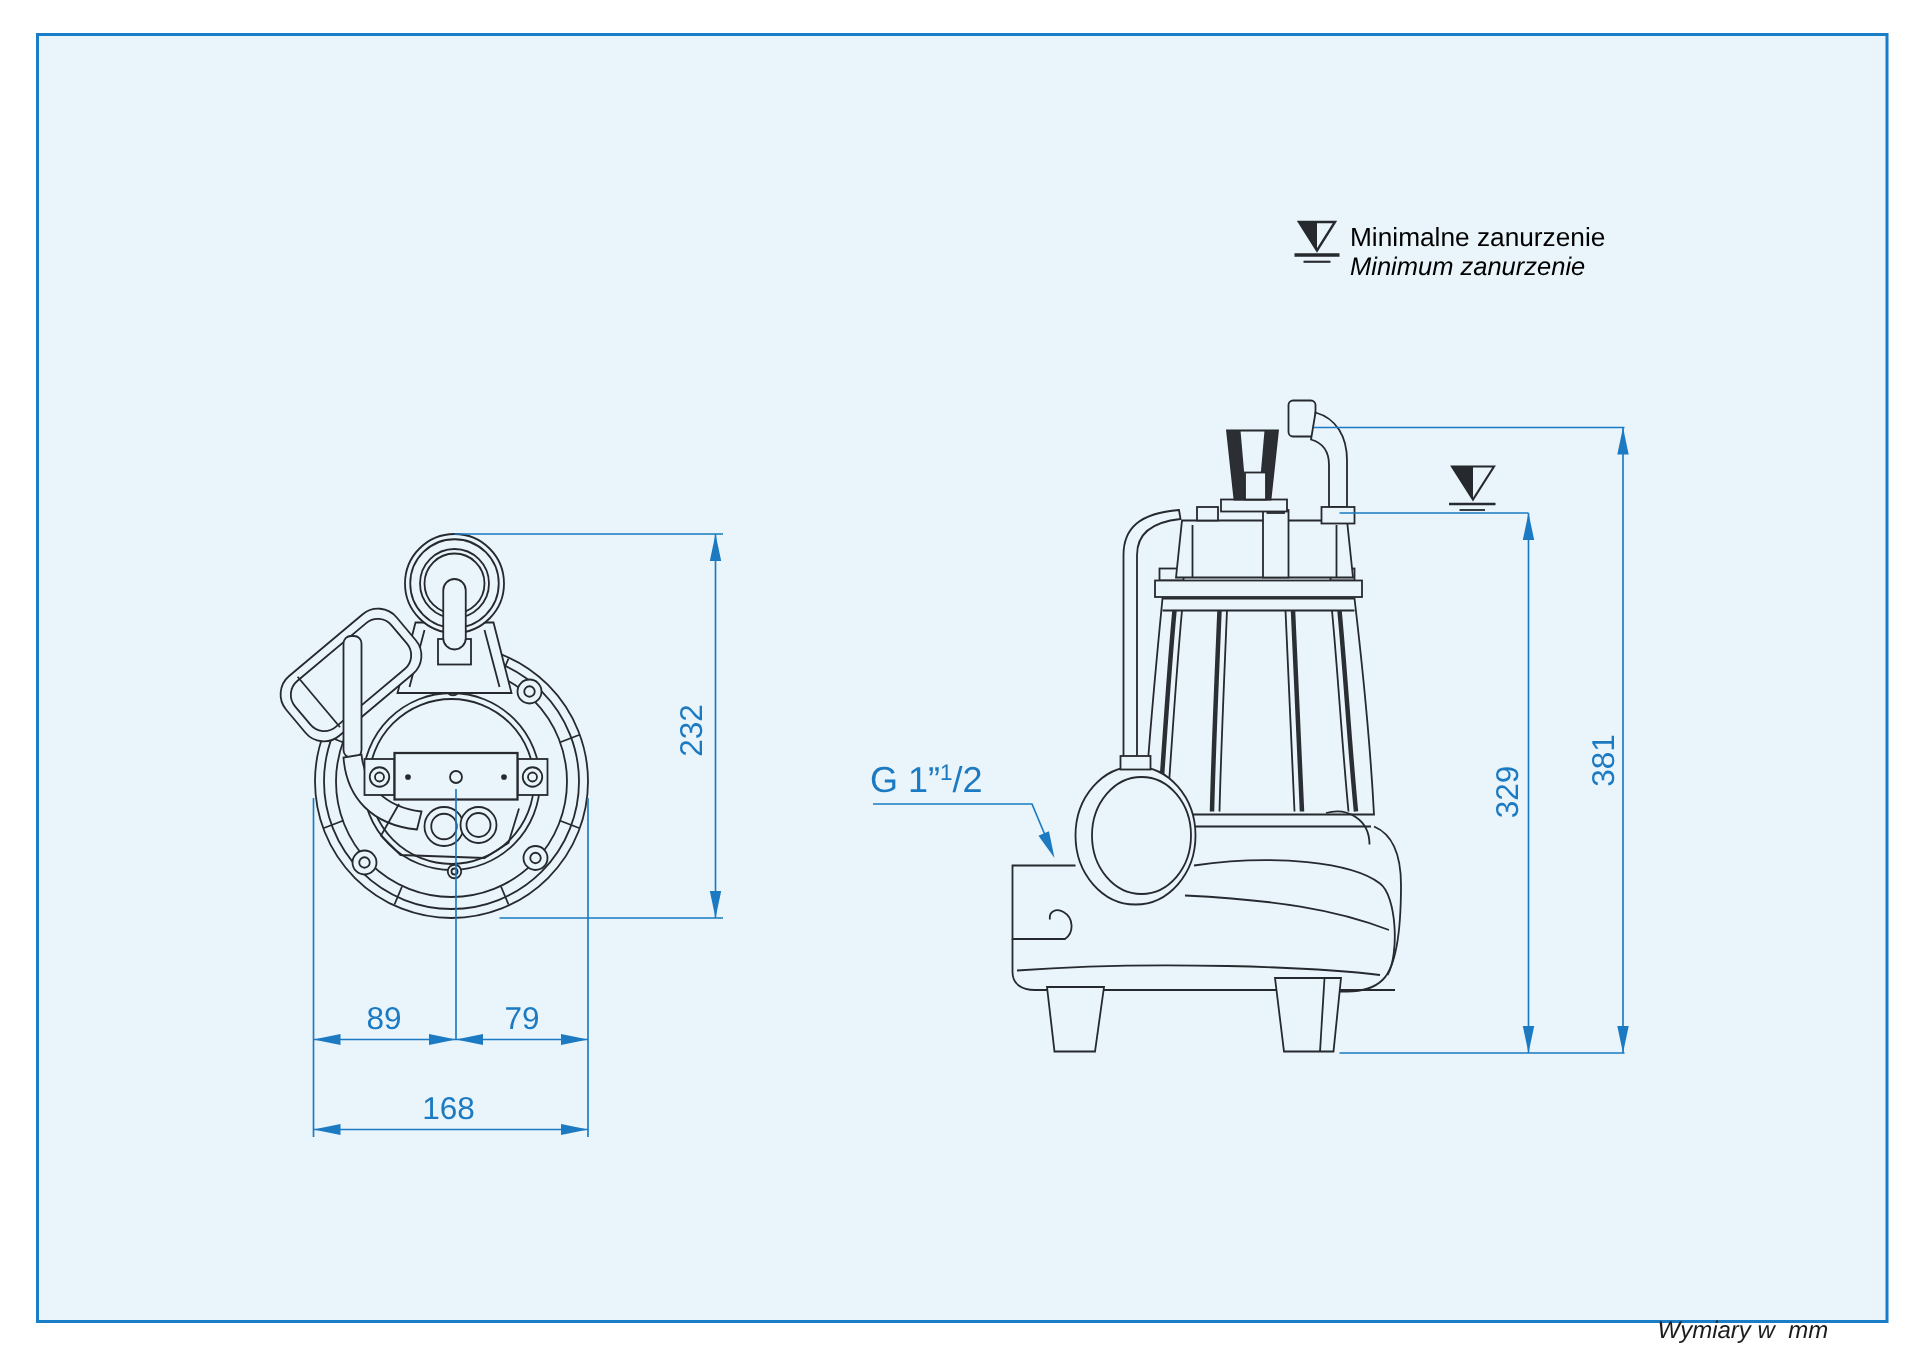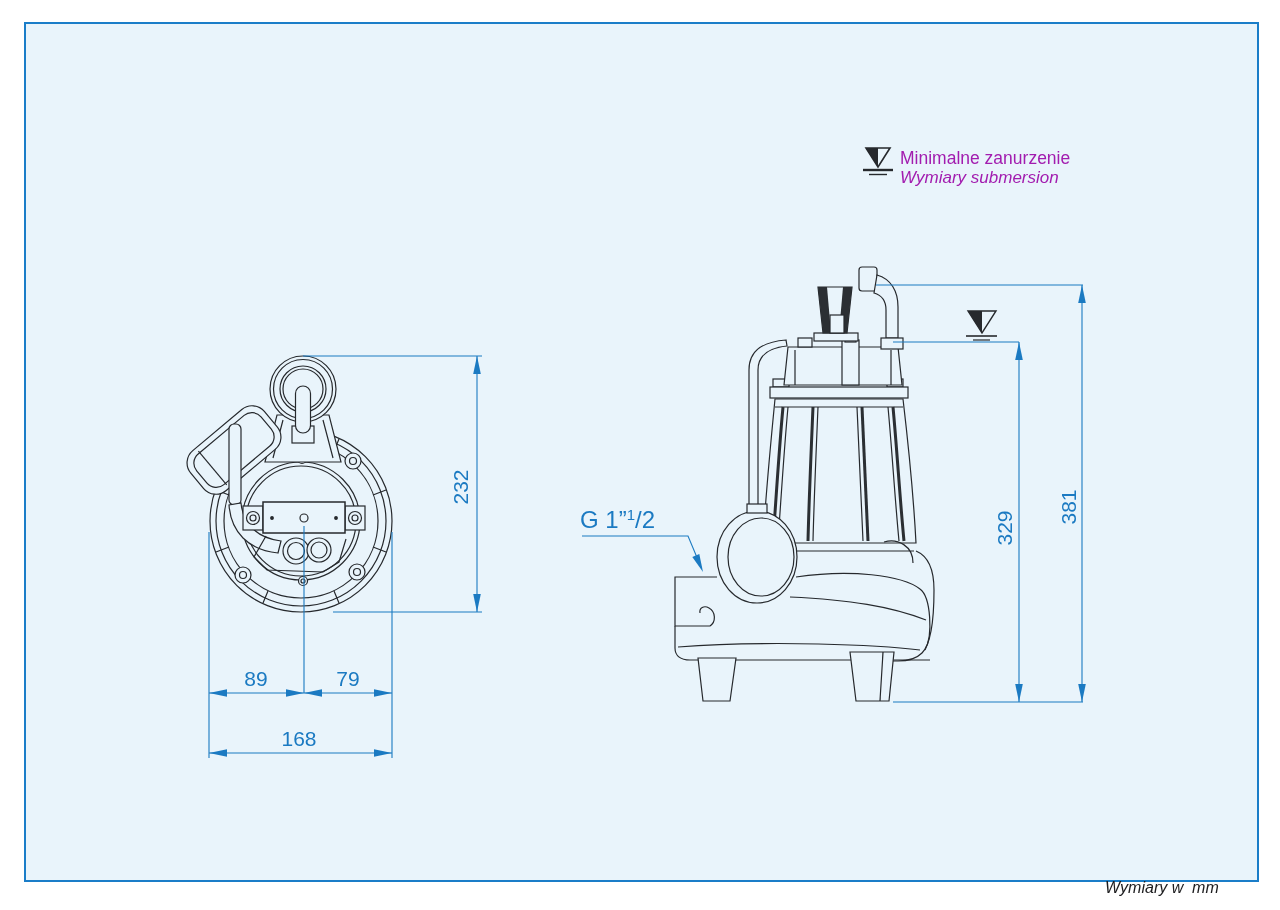--- a/index.html
+++ b/index.html
@@ -1,21 +1,21 @@
 <!DOCTYPE html>
 <html><head>
 <meta charset="utf-8">
 <style>
   html,body{margin:0;padding:0;background:#ffffff;}
   .page{position:relative;width:1280px;height:910px;background:#ffffff;overflow:hidden;
         font-family:"Liberation Sans", sans-serif;}
   .panel{position:absolute;left:24px;top:22px;width:1231px;height:856px;
          background:#e9f4fb;border:2px solid #1a7dc8;}
   .drawing-svg{position:absolute;left:0;top:0;}
-  .legend{position:absolute;left:900px;top:148px;color:#a21caf;}
+  .legend{position:absolute;left:900px;top:148px;color:#000000;}
   .legend .l1{font-size:17.5px;line-height:20px;}
   .legend .l2{font-size:17px;line-height:20px;font-style:italic;}
   .footer{position:absolute;left:1105px;top:840px;color:#1d1d1f;font-style:italic;
           font-size:16px;line-height:19px;white-space:pre;}
   svg text{font-family:"Liberation Sans", sans-serif;}
 </style>
 </head>
 <body>
 
 <div class="page">
@@ -209,20 +209,20 @@
       <text x="468" y="487" transform="rotate(-90 468 487)">232</text>
       <text x="1012" y="528" transform="rotate(-90 1012 528)">329</text>
       <text x="1076" y="507" transform="rotate(-90 1076 507)">381</text>
     </g>
 
     <text x="580" y="528" font-size="24" fill="#1b7ac2" stroke="none"><tspan>G 1”</tspan><tspan dy="-8" font-size="15">1</tspan><tspan dy="8" font-size="24">/2</tspan></text>
   </svg>
 
   <div class="legend">
     <div class="l1">Minimalne zanurzenie</div>
-    <div class="l2">Wymiary submersion</div>
+    <div class="l2">Minimum zanurzenie</div>
   </div>
 
   <div class="footer">
     <div>Wymiary w  mm</div>
     
   </div>
 </div>
 
 </body></html>

